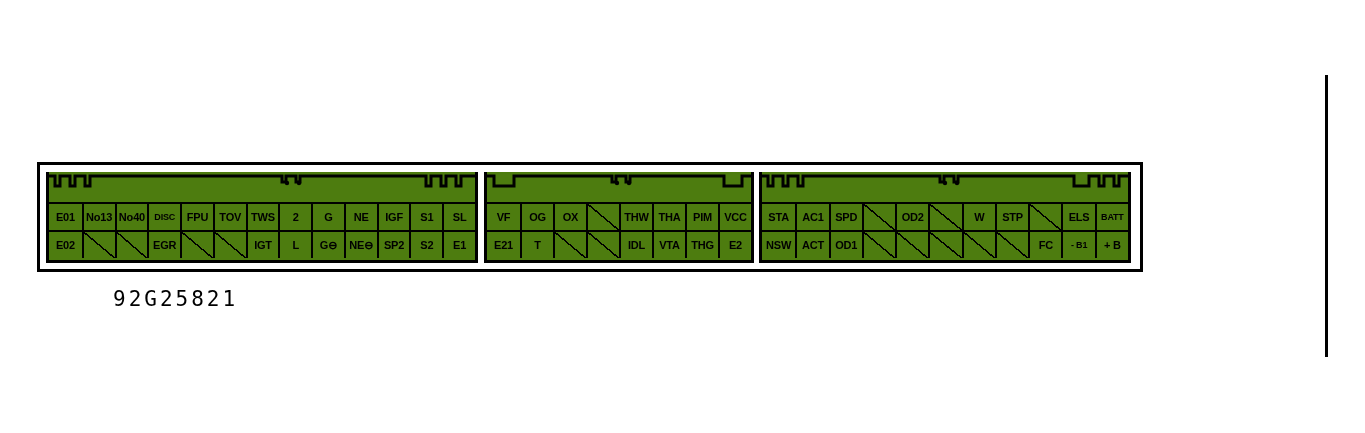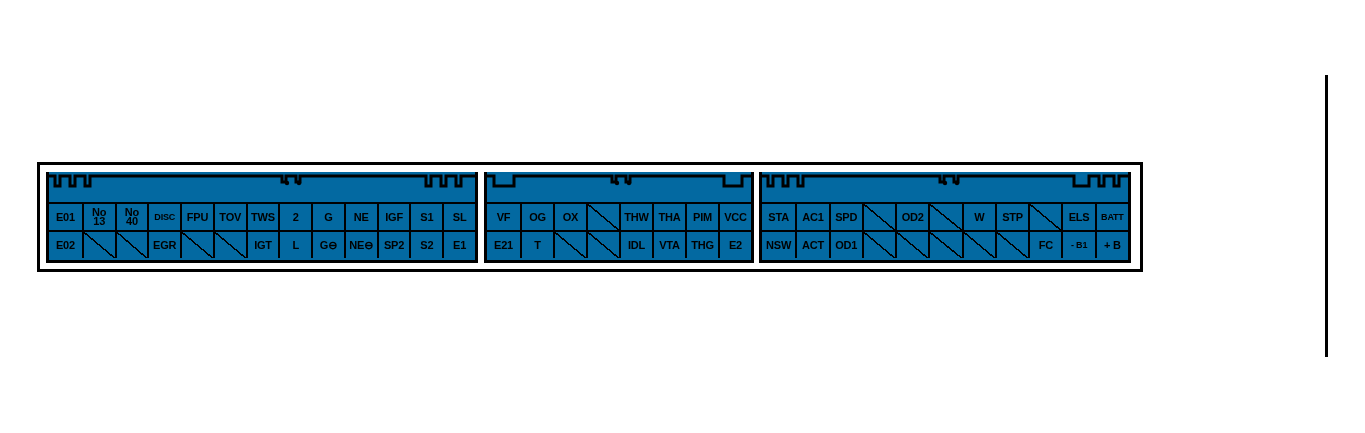--- a/index.html
+++ b/index.html
@@ -2,31 +2,31 @@
 <html><head>
 <meta charset="utf-8">
 <style>
   html, body { margin: 0; padding: 0; background: #ffffff; }
   body { width: 1365px; height: 433px; position: relative; overflow: hidden;
          font-family: "Liberation Sans", sans-serif; color: #000; }
   #canvas { position: absolute; left: 0; top: 0; width: 1365px; height: 433px; }
   .outer { position: absolute; left: 37px; top: 162px; width: 1100px; height: 104px;
            border: 3px solid #000; background: #fff; }
   .section { position: absolute; top: 172px; height: 88px; border: 3px solid #000;
-             border-top: none; background: #0369a1; }
+             border-top: none; background: #4d7c0f; }
   .section svg.hdr { position: absolute; left: -3px; top: 0; }
   .grid { position: absolute; left: 0; right: 0; top: 30px; bottom: 0; display: grid; }
   .cell { border-left: 2px solid #000; border-top: 2px solid #000; position: relative;
           display: flex; align-items: center; justify-content: center;
           font-weight: bold; font-size: 11px; letter-spacing: -0.2px; overflow: hidden;
           white-space: nowrap; }
   .cell:nth-child(n) { }
   .cell.first { border-left: none; }
   .cell.small { font-size: 9px; }
-  .cell.stack { flex-direction: column; line-height: 9px; font-size: 11px; }
+  .cell.stack { line-height: 9px; font-size: 11px; }
   .cell.slash::after { content: ""; position: absolute; left: 0; top: 0; width: 100%; height: 100%;
           background: linear-gradient(to top right, transparent calc(50% - 1px), #000 calc(50% - 1px), #000 calc(50% + 0.5px), transparent calc(50% + 0.5px)); }
   .partno { position: absolute; left: 113px; top: 287px; font-family: "DejaVu Sans Mono", monospace;
             font-size: 21px; letter-spacing: 3px; }
   .vline { position: absolute; left: 1325px; top: 75px; width: 3px; height: 282px; background: #000; }
 </style>
 </head>
 <body>
 
 <div id="canvas">
@@ -219,14 +219,15 @@
         </div>
         <div class="cell small">
           <span>- B1</span>
         </div>
         <div class="cell">
           <span>+ B</span>
         </div>
       </div>
   </div>
 
+  <div class="partno">92G25821</div>
   <div class="vline"></div>
 </div>
 
 </body></html>

